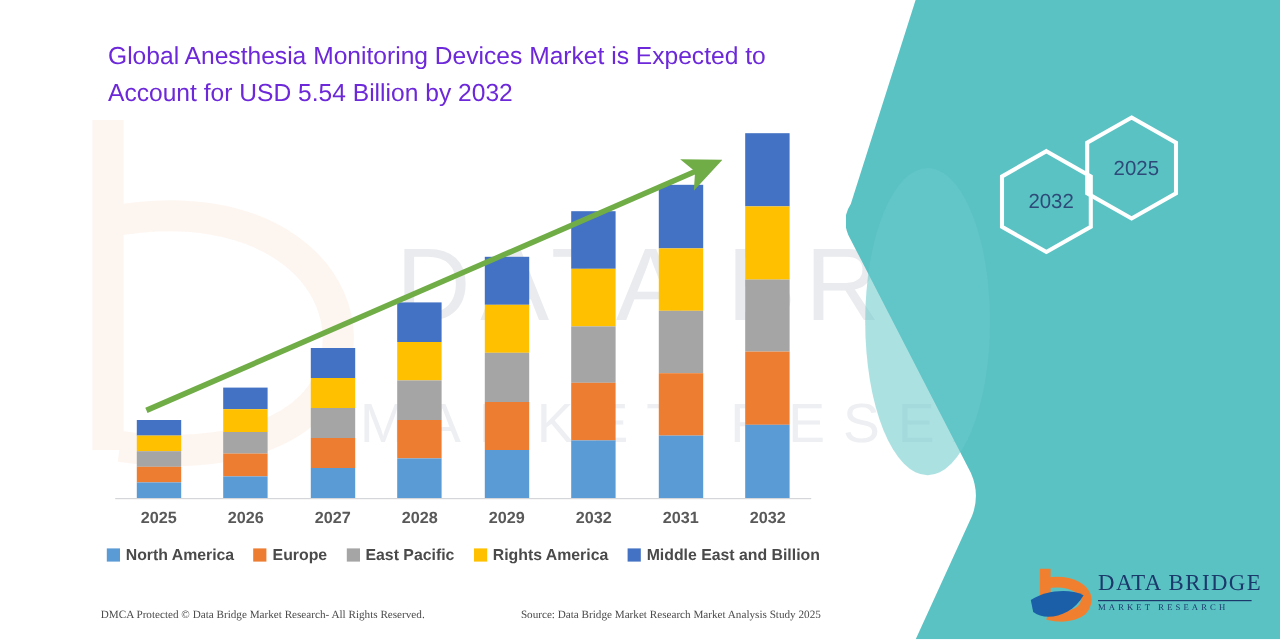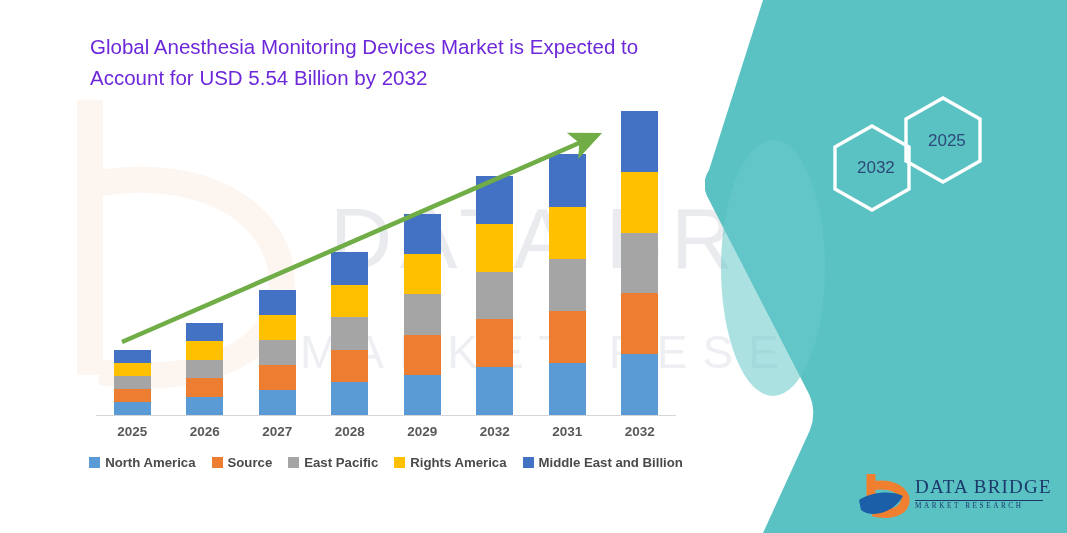--- a/index.html
+++ b/index.html
@@ -319,36 +319,40 @@
       <div class="xlabel">2032</div>
     </div>
 
   <div class="legend" id="legend">
       <div class="legend-item">
         <span class="legend-swatch" style="background: rgb(91, 155, 213);"></span>
         <span class="legend-label">North America</span>
       </div>
       <div class="legend-item">
         <span class="legend-swatch" style="background: rgb(237, 125, 49);"></span>
-        <span class="legend-label">Source</span>
+        <span class="legend-label">Europe</span>
       </div>
       <div class="legend-item">
         <span class="legend-swatch" style="background: rgb(165, 165, 165);"></span>
         <span class="legend-label">East Pacific</span>
       </div>
       <div class="legend-item">
         <span class="legend-swatch" style="background: rgb(255, 192, 0);"></span>
         <span class="legend-label">Rights America</span>
       </div>
       <div class="legend-item">
         <span class="legend-swatch" style="background: rgb(67, 114, 196);"></span>
         <span class="legend-label">Middle East and Billion</span>
       </div>
     </div>
 
+  <div class="footer">
+    <span>DMCA Protected © Data Bridge Market Research- All Rights Reserved.</span>
+    <span>Source: Data Bridge Market Research  Market Analysis Study 2025</span>
+  </div>
 
   <div class="panel">
     <svg class="panel-svg" width="362" height="533" viewBox="0 0 362 533">
       <path d="M58 0 L362 0 L362 533 L58 533 L105 430 Q112 412 104 394 L2 196 Q-4 182 4 170 Z" fill="#5BC2C4"></path>
       <ellipse cx="68" cy="268" rx="52" ry="128" fill="#68c9cb" opacity="0.55"></ellipse>
     </svg>
 
 
     <div class="hexes">
       <svg width="220" height="120" viewBox="0 0 220 120">

